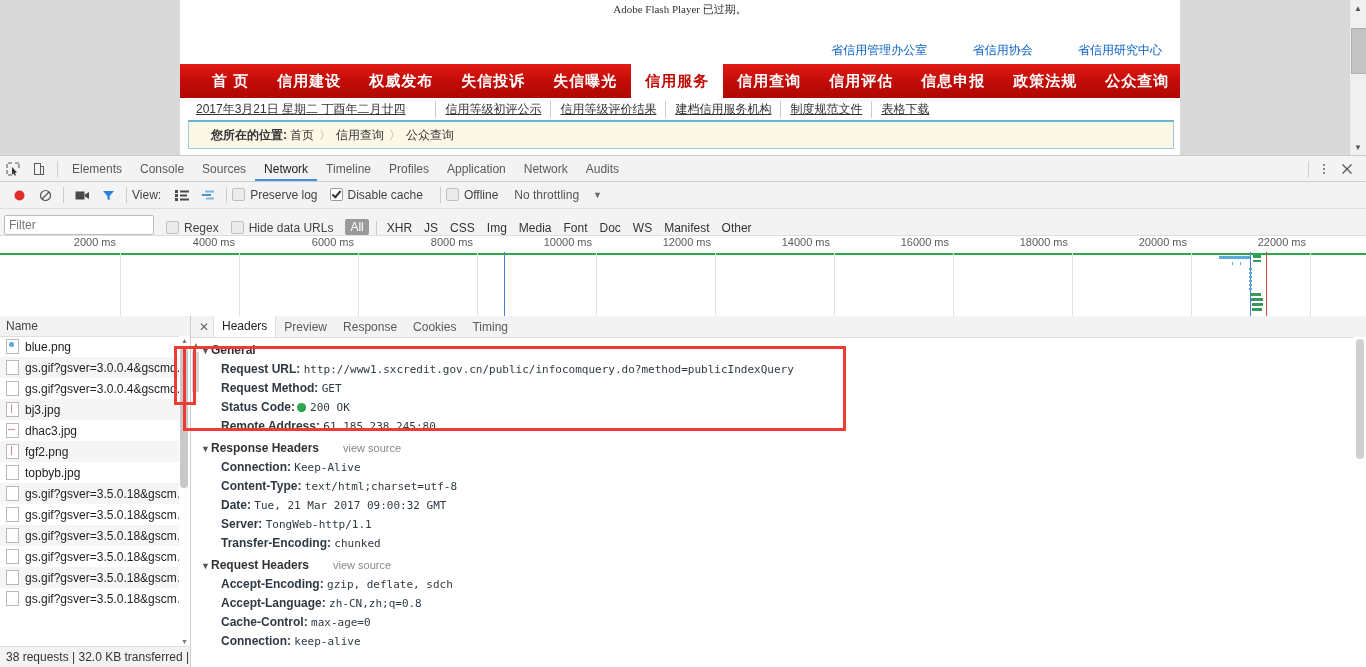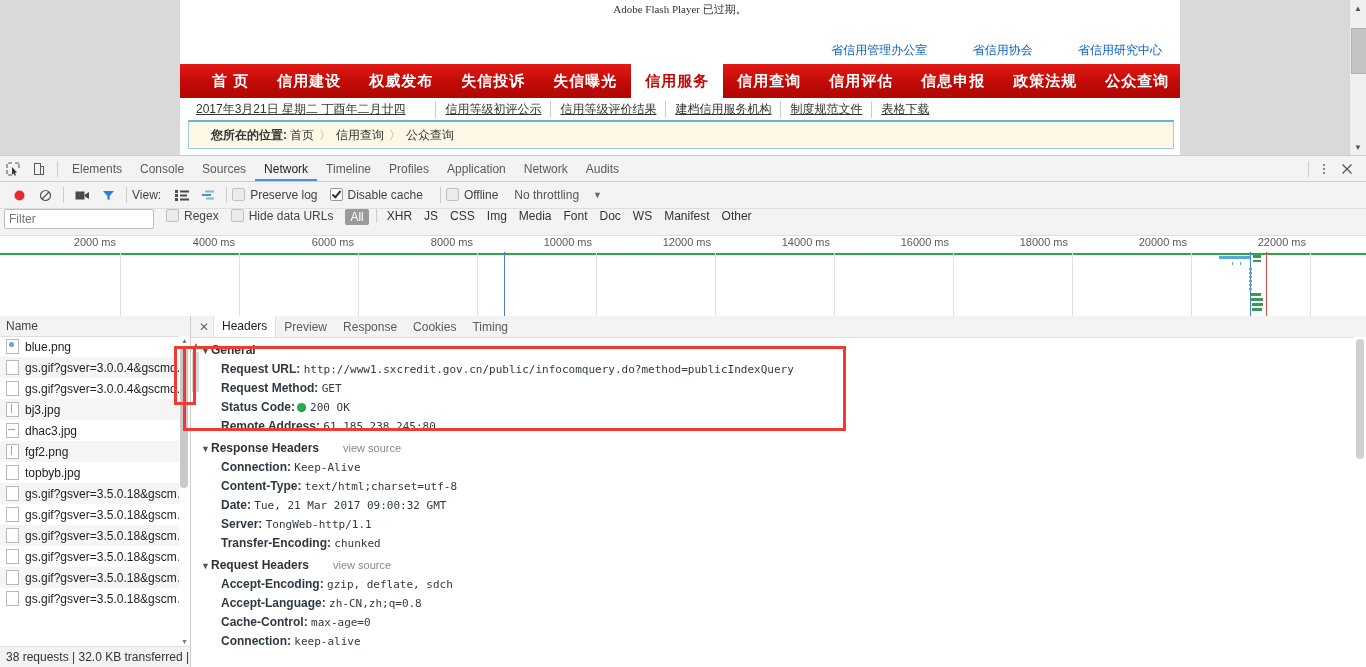--- a/index.html
+++ b/index.html
@@ -51,21 +51,21 @@
 
   .dt-toolbar{height:26px;display:flex;align-items:center;border-bottom:1px solid #dedede;background:#f3f3f3;font-size:12px;color:#444;padding-left:6px;}
   .cbx{width:11px;height:11px;border:1px solid #9a9a9a;background:#fff;display:inline-block;vertical-align:-2px;margin-right:5px;border-radius:2px;}
   .cbx.on{background:#fff;position:relative;}
   .cbx.on:after{content:"";position:absolute;left:3px;top:0px;width:3px;height:7px;border:solid #333;border-width:0 2px 2px 0;transform:rotate(40deg);}
   .cbx.dim{border-color:#c0c0c0;background:#ebebeb;}
   .lbl{margin-right:12px;white-space:nowrap;cursor:pointer;}
   .throt{margin-left:4px;color:#555;}
   .caret{margin-left:14px;font-size:9px;color:#666;cursor:pointer;}
 
-  .dt-filterbar{height:26px;display:flex;align-items:flex-start;border-bottom:1px solid #dedede;background:#f3f3f3;padding-left:4px;font-size:12px;color:#444;}
+  .dt-filterbar{height:26px;display:flex;align-items:flex-end;border-bottom:1px solid #dedede;background:#f3f3f3;padding-left:4px;font-size:12px;color:#444;}
   .filterinput{width:140px;height:16px;border:1px solid #bdbdbd;background:#fff;font-size:12px;color:#9a9a9a;padding:1px 4px;border-radius:2px;font-family:"Liberation Sans",sans-serif;}
   .ftype{padding:0 6px;cursor:pointer;color:#333;}
   .ftype.all{background:#9a9a9a;color:#fff;border-radius:2px;padding:1px 5px;margin-right:3px;}
 
   
   .overview{position:relative;height:82px;background:#fff;border-bottom:1px solid #cdcdcd;overflow:hidden;}
   .ruler{position:absolute;left:0;top:0;width:100%;height:16px;}
   .tick{position:absolute;top:0;height:16px;font-size:11px;color:#5a5a5a;text-align:right;padding-right:4px;box-sizing:border-box;}
   .vline{position:absolute;top:16px;bottom:0;width:1px;background:#e2e2e2;}
   .greenline{position:absolute;left:0;right:0;top:17px;height:2px;background:#2aa84a;}

